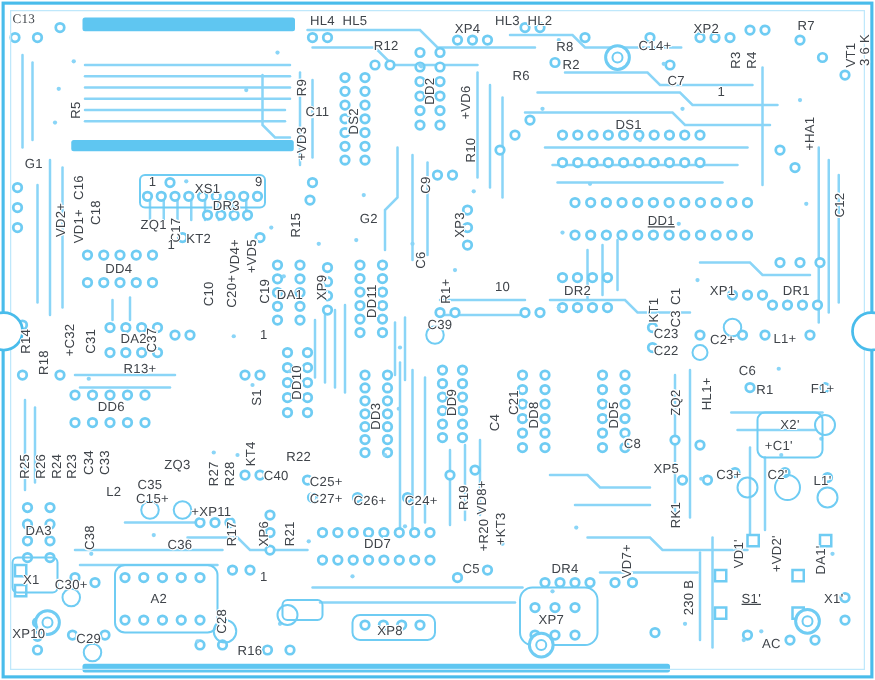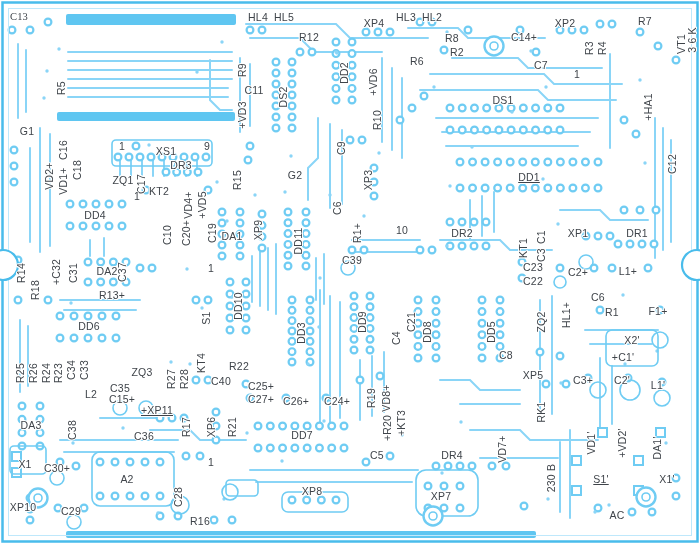--- a/index.html
+++ b/index.html
@@ -695,42 +695,42 @@
       <div class="lbl" style="left: 387px; top: 428px; transform: translate(-50%, -50%) rotate(-90deg);">+R20</div>
       <div class="lbl" style="left: 401px; top: 423px; transform: translate(-50%, -50%) rotate(-90deg);">+KT3</div>
       <div class="lbl" style="left: 506px; top: 355px;">C8</div>
       <div class="lbl" style="left: 533px; top: 375px;">XP5</div>
       <div class="lbl" style="left: 583px; top: 380px;">C3+</div>
       <div class="lbl" style="left: 622px; top: 380px;">C2'</div>
       <div class="lbl" style="left: 658px; top: 385px;">L1'</div>
       <div class="lbl" style="left: 31px; top: 425px;">DA3</div>
       <div class="lbl" style="left: 72px; top: 430px; transform: translate(-50%, -50%) rotate(-90deg);">C38</div>
       <div class="lbl" style="left: 122px; top: 399px;">C15+</div>
-      <div class="lbl" style="left: 157px; top: 410px; text-decoration: underline;">+XP11</div>
+      <div class="lbl" style="left: 169px; top: 410px;">+XP11</div>
       <div class="lbl" style="left: 186px; top: 427px; transform: translate(-50%, -50%) rotate(-90deg);">R17</div>
       <div class="lbl" style="left: 211px; top: 427px; transform: translate(-50%, -50%) rotate(-90deg);">XP6</div>
       <div class="lbl" style="left: 232px; top: 427px; transform: translate(-50%, -50%) rotate(-90deg);">R21</div>
       <div class="lbl" style="left: 302px; top: 435px;">DD7</div>
       <div class="lbl" style="left: 377px; top: 455px;">C5</div>
       <div class="lbl" style="left: 452px; top: 455px;">DR4</div>
       <div class="lbl" style="left: 502px; top: 449px; transform: translate(-50%, -50%) rotate(-90deg);">VD7+</div>
       <div class="lbl" style="left: 541px; top: 412px; transform: translate(-50%, -50%) rotate(-90deg);">RK1</div>
       <div class="lbl" style="left: 591px; top: 443px; transform: translate(-50%, -50%) rotate(-90deg);">VD1'</div>
       <div class="lbl" style="left: 622px; top: 443px; transform: translate(-50%, -50%) rotate(-90deg);">+VD2'</div>
       <div class="lbl" style="left: 657px; top: 448px; transform: translate(-50%, -50%) rotate(-90deg);">DA1'</div>
       <div class="lbl" style="left: 25px; top: 464px;">X1</div>
       <div class="lbl" style="left: 57px; top: 468px;">C30+</div>
       <div class="lbl" style="left: 127px; top: 479px;">A2</div>
       <div class="lbl" style="left: 601px; top: 479px; text-decoration: underline;">S1'</div>
       <div class="lbl" style="left: 667px; top: 479px;">X1'</div>
       <div class="lbl" style="left: 551px; top: 478px; transform: translate(-50%, -50%) rotate(-90deg);">230 B</div>
       <div class="lbl" style="left: 23px; top: 507px;">XP10</div>
       <div class="lbl" style="left: 71px; top: 511px;">C29</div>
       <div class="lbl" style="left: 178px; top: 497px; transform: translate(-50%, -50%) rotate(-90deg);">C28</div>
-      <div class="lbl" style="left: 312px; top: 491px;">XP8</div>
+      <div class="lbl" style="left: 312px; top: 505px;">XP8</div>
       <div class="lbl" style="left: 441px; top: 496px;">XP7</div>
       <div class="lbl" style="left: 200px; top: 521px;">R16</div>
       <div class="lbl" style="left: 617px; top: 515px;">AC</div>
       <div class="lbl" style="left: 211px; top: 268px;">1</div>
       <div class="lbl" style="left: 577px; top: 74px;">1</div>
       <div class="lbl" style="left: 211px; top: 462px;">1</div>
     </div>
 </div>
 
 </body></html>

